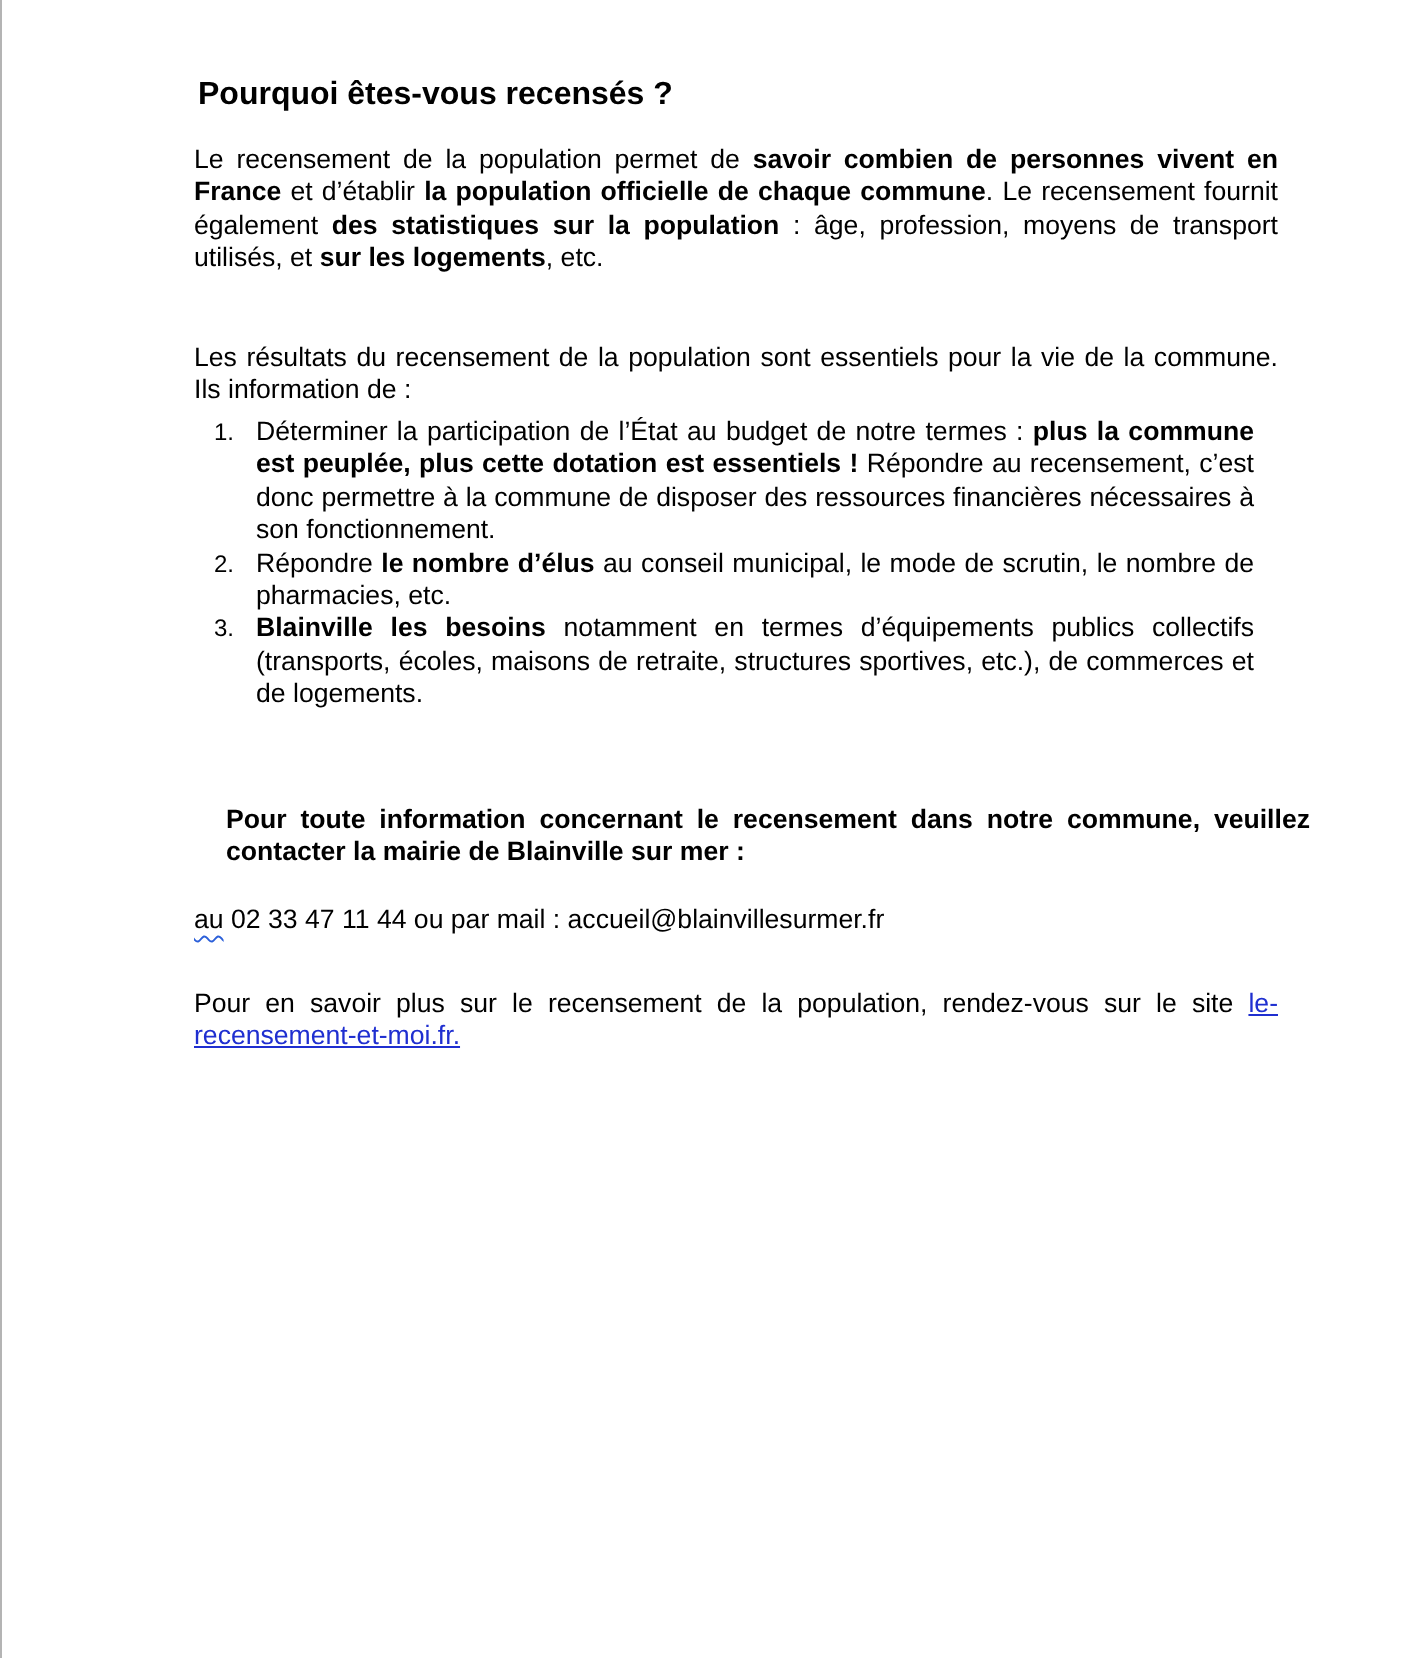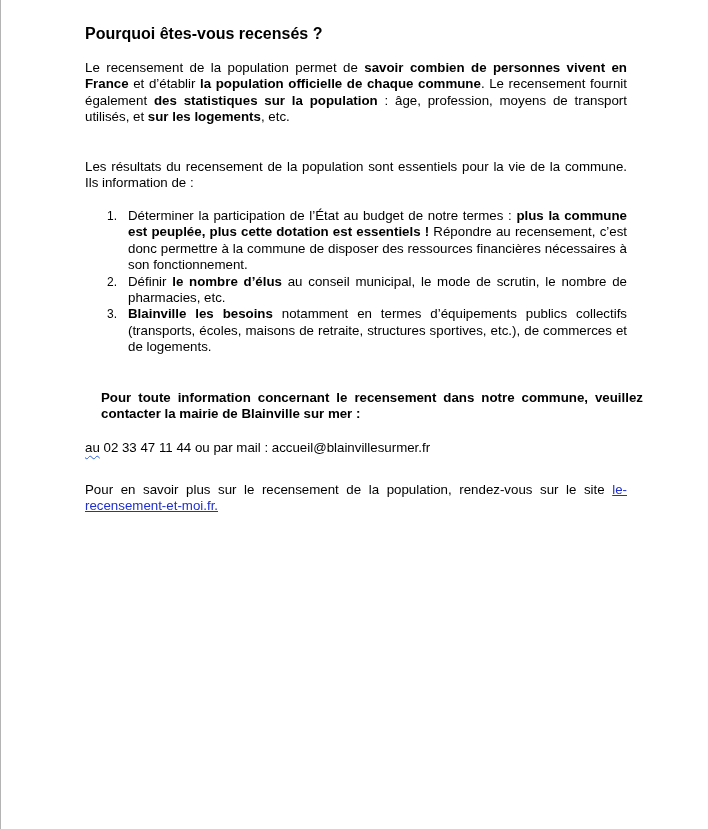--- a/index.html
+++ b/index.html
@@ -2,22 +2,22 @@
 <html><head>
 <meta charset="utf-8">
 <style>
   html, body { margin: 0; padding: 0; background: #ffffff; }
   body {
     width: 708px; height: 829px; position: relative; overflow: hidden;
     font-family: "Liberation Sans", sans-serif; color: #000000;
   }
   .left-rule { position: absolute; left: 0; top: 0; width: 1px; height: 829px; background: #b4b4b4; }
   .page { position: absolute; left: 85px; top: 0; width: 542px; font-size: 13.3px; line-height: 16.4px; }
-  h1 { position: absolute; top: 24px; left: 0; margin: 0; font-size: 16px; font-weight: bold; line-height: 20px; white-space: nowrap; }
-  p { margin: 0; text-align: justify; }
+  h1 { position: absolute; top: 24px; left: 0; margin: 14px; font-size: 16px; font-weight: bold; line-height: 20px; white-space: nowrap; }
+  p { margin: 12px; text-align: justify; }
   .p1 { position: absolute; top: 60px; left: 0; width: 542px; }
   .p2 { position: absolute; top: 159px; left: 0; width: 542px; }
   ol { position: absolute; top: 208px; left: 0; width: 542px; margin: 0; padding: 0; list-style: none; }
   ol li { position: relative; padding-left: 43px; text-align: justify; }
   ol li .num { position: absolute; left: 22px; top: 0; font-size: 12px; }
   .p3 { position: absolute; top: 390px; left: 16px; width: 542px; font-weight: bold; }
   .p4 { position: absolute; top: 440px; left: 0; width: 542px; font-weight: normal; white-space: nowrap; }
   .p5 { position: absolute; top: 482px; left: 0; width: 542px; }
   .squiggle {
     text-decoration: underline wavy #2b5fd9; text-decoration-thickness: 1px;
@@ -33,21 +33,21 @@
 
 <div class="page">
   <h1>Pourquoi êtes-vous recensés ?</h1>
 
   <p class="p1"><span>Le recensement de la population permet de </span><b>savoir combien de personnes vivent en France</b><span> et d’établir </span><b>la population officielle de chaque commune</b><span>. Le recensement fournit également </span><b>des statistiques sur la population</b><span> : âge, profession, moyens de transport utilisés, et </span><b>sur les logements</b><span>, etc.</span></p>
 
   <p class="p2">Les résultats du recensement de la population sont essentiels pour la vie de la commune. Ils information de :</p>
 
   <ol>
     <li><span class="num">1.</span><span>Déterminer la participation de l’État au budget de notre termes : </span><b>plus la commune est peuplée, plus cette dotation est essentiels !</b><span> Répondre au recensement, c’est donc permettre à la commune de disposer des ressources financières nécessaires à son fonctionnement.</span></li>
-    <li><span class="num">2.</span><span>Définir </span><b>le nombre d’élus</b><span> au conseil municipal, le mode de scrutin, le nombre de pharmacies, etc.</span></li>
+    <li><span class="num">2.</span><span>Répondre </span><b>le nombre d’élus</b><span> au conseil municipal, le mode de scrutin, le nombre de pharmacies, etc.</span></li>
     <li><span class="num">3.</span><b>Blainville les besoins</b><span> notamment en termes d’équipements publics collectifs (transports, écoles, maisons de retraite, structures sportives, etc.), de commerces et de logements.</span></li>
   </ol>
 
   <p class="p3">Pour toute information concernant le recensement dans notre commune, veuillez contacter la mairie de Blainville sur mer :</p>
 
   <p class="p4"><span class="squiggle">au</span><span> 02 33 47 11 44 ou par mail : accueil@blainvillesurmer.fr</span></p>
 
   <p class="p5"><span>Pour en savoir plus sur le recensement de la population, rendez-vous sur le site </span><a class="link">le-recensement-et-moi.fr.</a></p>
 </div>
 

